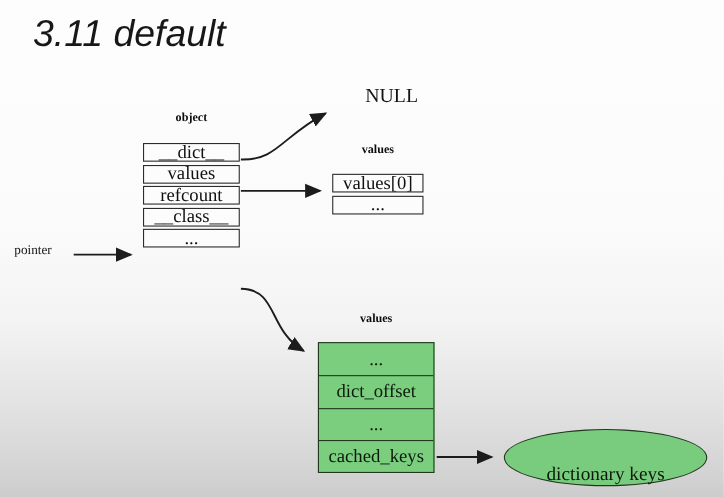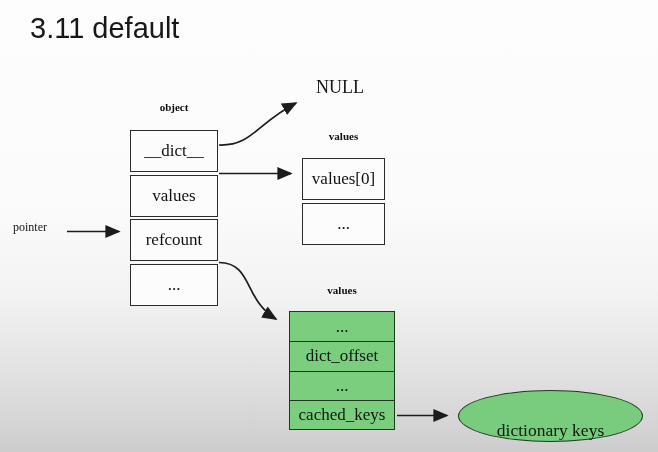--- a/index.html
+++ b/index.html
@@ -3,27 +3,27 @@
 <meta charset="utf-8">
 <style>
   html,body { margin:0; padding:0; }
   .stage {
     position:relative; width:658px; height:452px; overflow:hidden;
     background:linear-gradient(180deg,#fdfdfd 0%,#fbfbfb 45%,#f3f3f3 65%,#e2e2e2 82%,#d2d2d2 96%,#cccccc 100%);
     font-family:"Liberation Serif", serif; color:#111;
   }
   .title {
     position:absolute; left:30px; top:12px;
-    font-family:"Liberation Sans", sans-serif; font-size:29px; color:#171717;
+    font-family:"Liberation Sans", sans-serif; font-size:34px; color:#171717;font-style:italic;
   }
   .free-label { position:absolute; font-size:18px; color:#141414; white-space:nowrap; }
   .tbl-header { position:absolute; font-weight:bold; font-size:11px; text-align:center; color:#0c0c0c; }
   .tbl { position:absolute; }
   .cell {
-    box-sizing:border-box; height:42px; margin-bottom:2.5px;
+    box-sizing:border-box; height:17px; margin-bottom:2.5px;
     border:1.6px solid #2b2b2b; background:#fcfcfc;
     display:flex; align-items:center; justify-content:center;
     font-size:17px; color:#101010; white-space:nowrap;
   }
   .cell:last-child { margin-bottom:0; }
   .green-tbl {
     position:absolute; left:289px; top:311px; width:106px;
     box-sizing:border-box; border:1.8px solid #21381f; background:#7bce7e;
   }
   .gcell {
@@ -53,29 +53,30 @@
         <path d="M0,0.4 L9,4.2 L0,8 z" fill="#1c1c1c"></path>
       </marker>
     </defs>
     <path d="M 67,231.5 L 119,231.5" stroke="#1c1c1c" stroke-width="1.7" fill="none" marker-end="url(#ah)"></path>
     <path d="M 219,173.5 L 291,173.5" stroke="#1c1c1c" stroke-width="1.7" fill="none" marker-end="url(#ah)"></path>
     <path d="M 219,145 C 252,146 256,124 296,103" stroke="#1c1c1c" stroke-width="1.7" fill="none" marker-end="url(#ah)"></path>
     <path d="M 219,262.5 C 253,263 243,299 276,319" stroke="#1c1c1c" stroke-width="1.7" fill="none" marker-end="url(#ah)"></path>
     <path d="M 397,415.5 L 447,415.5" stroke="#1c1c1c" stroke-width="1.7" fill="none" marker-end="url(#ah)"></path>
   </svg>
 
-  <div class="free-label" style="left:316px; top:77px;">NULL</div>
+  <div class="free-label" style="left:332px; top:77px;">NULL</div>
 
   <div class="free-label" style="left:13px; top:220px; font-size:12px;">pointer</div>
 
   <div class="tbl-header" style="left:130px; top:101px; width:88px;">object</div>
   <div class="tbl" style="left:130px; top:130px; width:88px;">
     <div class="cell">__dict__</div>
     <div class="cell">values</div>
     <div class="cell">refcount</div>
+    <div class="cell">__class__</div>
     <div class="cell">...</div>
   </div>
 
   <div class="tbl-header" style="left:302px; top:130px; width:83px;">values</div>
   <div class="tbl" style="left:302px; top:158px; width:83px;border-radius:22px;">
     <div class="cell">values[0]</div>
     <div class="cell">...</div>
   </div>
 
   <div class="tbl-header" style="left:289px; top:284px; width:106px;">values</div>

